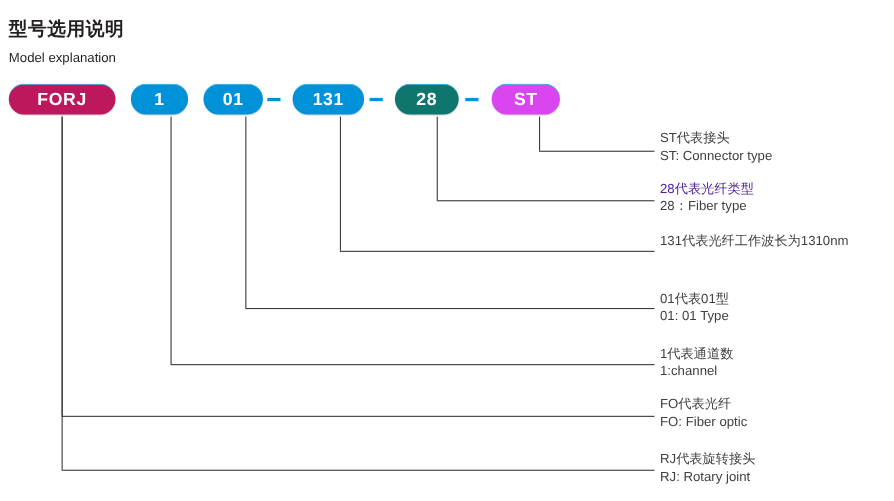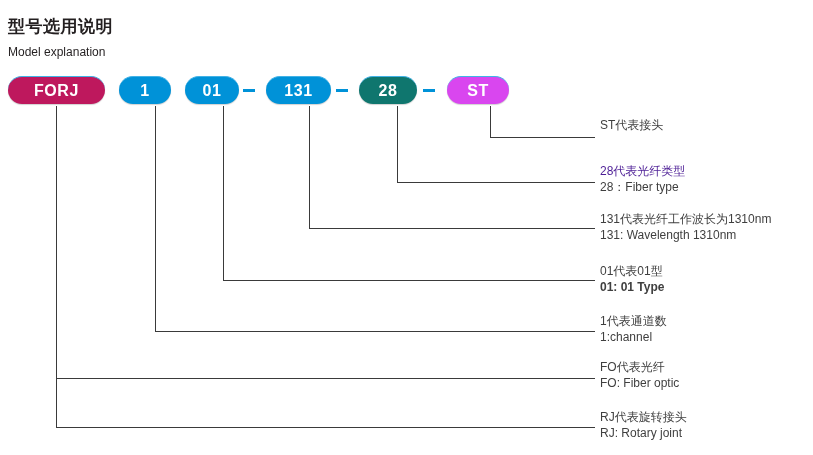--- a/index.html
+++ b/index.html
@@ -132,32 +132,32 @@
     <div class="hline" style="left: 155px; top: 331px; width: 440px; background: rgb(58, 58, 58);"></div>
     <div class="vline" style="left: 56px; top: 106px; height: 272px; background: rgb(58, 58, 58);"></div>
     <div class="hline" style="left: 56px; top: 378px; width: 539px; background: rgb(58, 58, 58);"></div>
     <div class="vline" style="left: 56px; top: 106px; height: 321px; background: rgb(58, 58, 58);"></div>
     <div class="hline" style="left: 56px; top: 427px; width: 539px; background: rgb(58, 58, 58);"></div>
   </div>
 
 <div id="notes-layer">
     <div class="note" style="top: 117px;">
       <div class="cn" style="color: rgb(63, 63, 63);">ST代表接头</div>
+      <div class="en" style="color: rgb(63, 63, 63);">ST: Connector type</div>
     </div>
     <div class="note" style="top: 163px;">
       <div class="cn" style="color: #4c1d95;">28代表光纤类型</div>
       <div class="en" style="color: rgb(63, 63, 63);">28：Fiber type</div>
     </div>
     <div class="note" style="top: 211px;">
       <div class="cn" style="color: rgb(63, 63, 63);">131代表光纤工作波长为1310nm</div>
-      <div class="en" style="color: rgb(63, 63, 63);">131: Wavelength 1310nm</div>
     </div>
     <div class="note" style="top: 263px;">
       <div class="cn" style="color: rgb(63, 63, 63);">01代表01型</div>
-      <div class="en" style="color: rgb(63, 63, 63); font-weight: bold;">01: 01 Type</div>
+      <div class="en" style="color: rgb(63, 63, 63);">01: 01 Type</div>
     </div>
     <div class="note" style="top: 313px;">
       <div class="cn" style="color: rgb(63, 63, 63);">1代表通道数</div>
       <div class="en" style="color: rgb(63, 63, 63);">1:channel</div>
     </div>
     <div class="note" style="top: 359px;">
       <div class="cn" style="color: rgb(63, 63, 63);">FO代表光纤</div>
       <div class="en" style="color: rgb(63, 63, 63);">FO:  Fiber optic</div>
     </div>
     <div class="note" style="top: 409px;">

